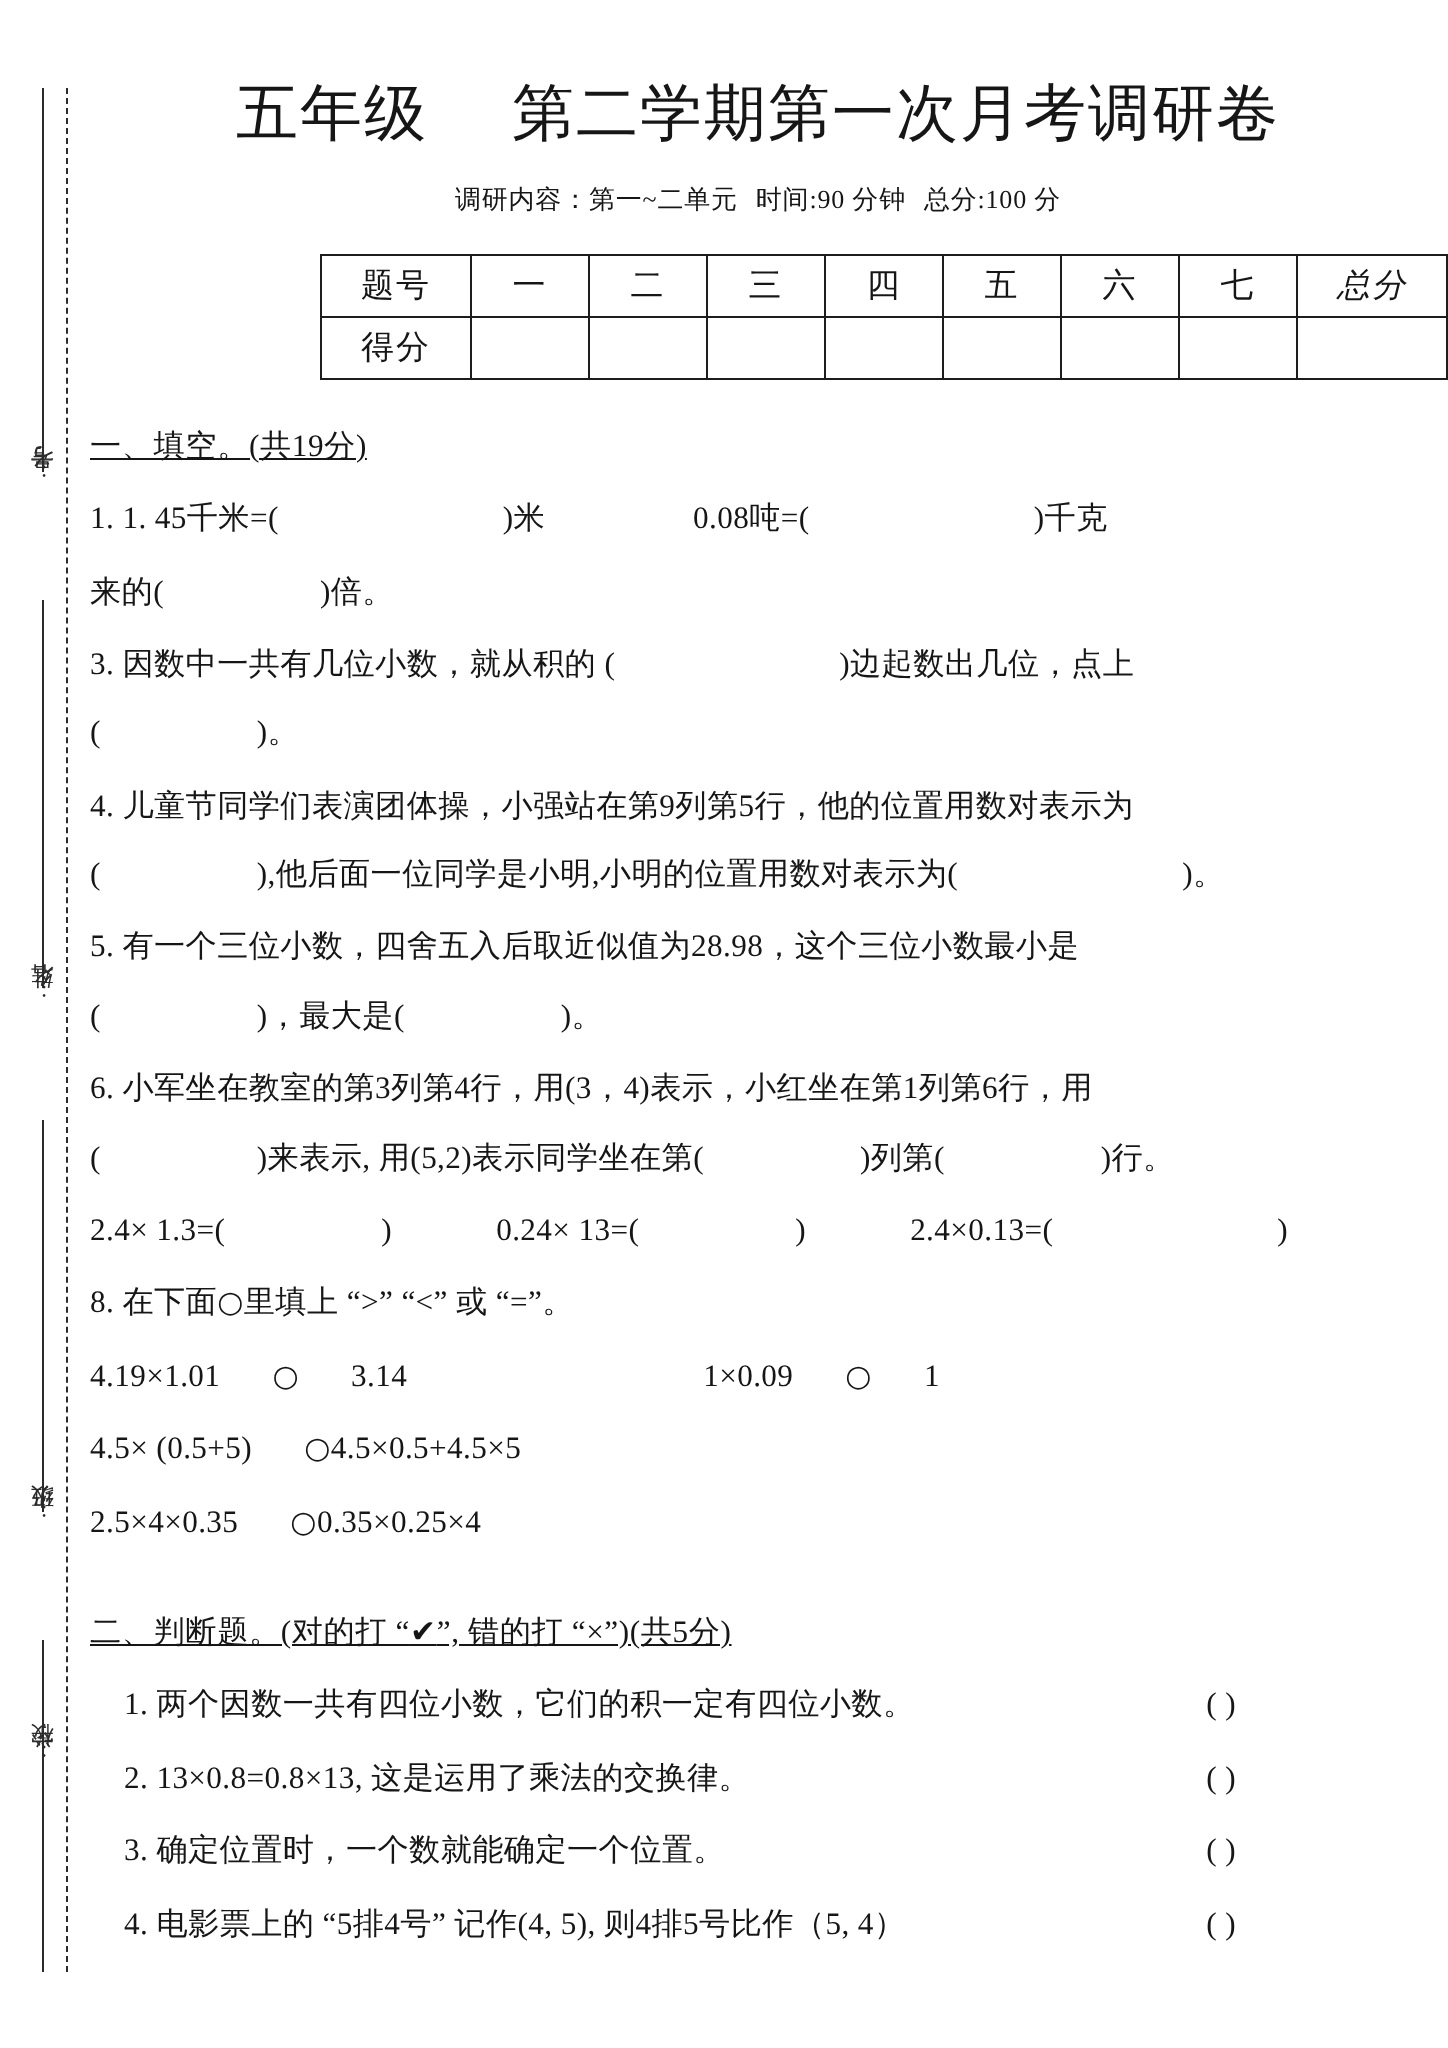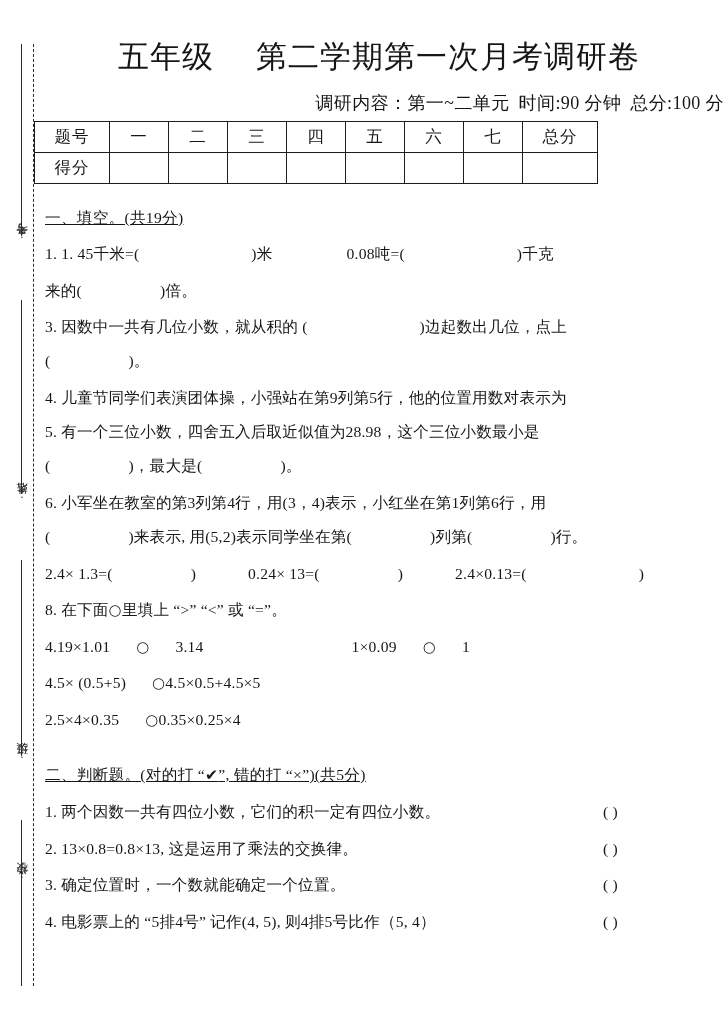--- a/index.html
+++ b/index.html
@@ -70,47 +70,47 @@
     font-weight: normal;
     letter-spacing: 1px;
     line-height: 1.25;
   }
   #paper-title .grade {
     margin-right: 42px;
   }
 
   #paper-subtitle {
     margin: 14px 0 0 0;
-    text-align: right;
-    font-size: 18px;
+    text-align: center;
+    font-size: 13px;
     letter-spacing: 0.4px;
   }
   #paper-subtitle .sub-seg { margin-right: 9px; }
 
   
   #score-table-wrap {
-    margin-top: 6px;
+    margin-top: 18px;
     display: flex;
-    justify-content: flex-start;
+    justify-content: flex-end;
   }
   table#score-table {
     border-collapse: collapse;
     font-size: 16.5px;
   }
   table#score-table td {
     border: 1.1px solid #1d1d1d;
     height: 30px;
     text-align: center;
     vertical-align: middle;
     padding: 0;
     letter-spacing: 1px;
   }
   table#score-table td.rowhead { width: 74px; }
   table#score-table td.col     { width: 58px; }
-  table#score-table td.total   { width: 74px; }
+  table#score-table td.total   { width: 74px; font-style: italic; }
 
   
   #content {
     margin-top: 22px;
     padding-left: 11px;
     padding-right: 18px;
     font-size: 15.6px;
     line-height: 1.5;
   }
   .sec-head {
@@ -135,21 +135,21 @@
   .gap-m    { display: inline-block; width: 52px; }
   .gap-l    { display: inline-block; width: 74px; }
   .circle-op {
     display: inline-block;
     font-family: "DejaVu Sans", sans-serif;
     font-size: 15px;
   }
   .tf-row {
     display: flex;
     align-items: baseline;
-    margin: 0 0 13px 0;
+    margin: 0 0 13px 17px;
   }
   .tf-text { letter-spacing: 0.2px; }
   .tf-paren {
     margin-left: auto;
     padding-right: 88px;
     white-space: nowrap;
     letter-spacing: 0.2px;
   }
 </style>
 </head>
@@ -213,20 +213,21 @@
     <p class="sec-head">一、填空。(共19分)</p>
 
     <p class="q"><span>1. 1. 45千米=(</span><span class="blank-l"></span><span>)米</span><span class="gap-l"></span><span>0.08吨=(</span><span class="blank-l"></span><span>)千克</span></p>
 
     <p class="q"><span>来的(</span><span class="blank-m"></span><span>)倍。</span></p>
 
     <p class="q tight"><span>3. 因数中一共有几位小数，就从积的 (</span><span class="blank-l"></span><span>)边起数出几位，点上</span></p>
     <p class="q"><span>(</span><span class="blank-m"></span><span>)。</span></p>
 
     <p class="q tight">4. 儿童节同学们表演团体操，小强站在第9列第5行，他的位置用数对表示为</p>
+    <p class="q"><span>(</span><span class="blank-m"></span><span>),他后面一位同学是小明,小明的位置用数对表示为(</span><span class="blank-l"></span><span>)。</span></p>
 
     <p class="q tight">5. 有一个三位小数，四舍五入后取近似值为28.98，这个三位小数最小是</p>
     <p class="q"><span>(</span><span class="blank-m"></span><span>)，最大是(</span><span class="blank-m"></span><span>)。</span></p>
 
     <p class="q tight">6. 小军坐在教室的第3列第4行，用(3，4)表示，小红坐在第1列第6行，用</p>
     <p class="q"><span>(</span><span class="blank-m"></span><span>)来表示, 用(5,2)表示同学坐在第(</span><span class="blank-m"></span><span>)列第(</span><span class="blank-m"></span><span>)行。</span></p>
 
     <p class="q-sub"><span>2.4×  1.3=(</span><span class="blank-m"></span><span>)</span><span class="gap-m"></span><span>0.24×  13=(</span><span class="blank-m"></span><span>)</span><span class="gap-m"></span><span>2.4×0.13=(</span><span class="blank-l"></span><span>)</span></p>
 
     <p class="q"><span>8. 在下面</span><span class="circle-op">○</span><span>里填上 “&gt;” “&lt;” 或 “=”。</span></p>

